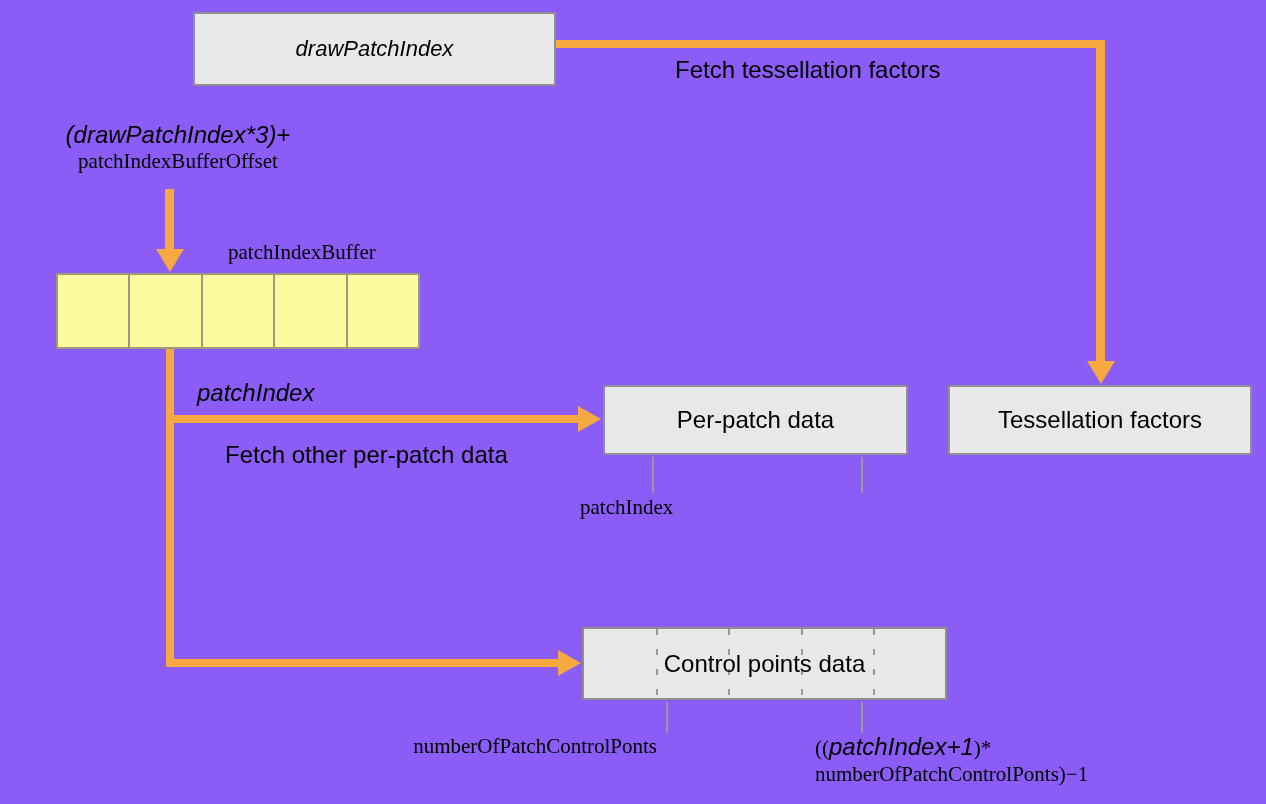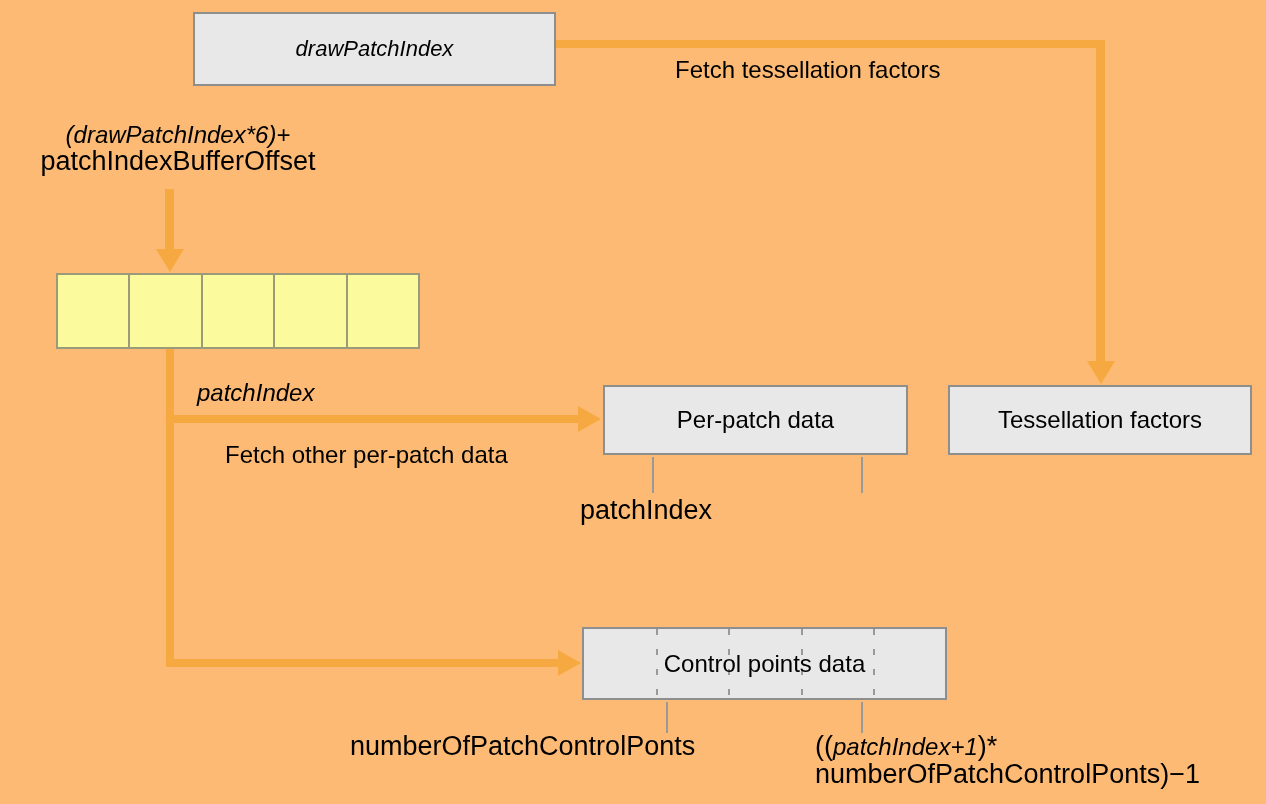--- a/index.html
+++ b/index.html
@@ -1,20 +1,20 @@
 <!DOCTYPE html>
 <html style="--orange: #F7A941; --box_fill: #E8E8E8; --box_border: #8E8E8E; --yellow_fill: #FBFB9D; --yellow_border: #9B9B7A; --leader: #999999;"><head>
 <meta charset="utf-8">
 <style>
   html,body{margin:0;padding:0;background:#fff;}
-  #canvas{position:relative;width:1266px;height:804px;background:#fdba74;overflow:hidden;
+  #canvas{position:relative;width:1266px;height:804px;background:#8b5cf6;overflow:hidden;
           font-family:"Liberation Sans",sans-serif;color:#000;}
 
   .sans{font-family:"Liberation Sans",sans-serif;font-size:24px;}
-  .mono{font-family:Liberation Sans, sans-serif;font-size:27px;}
+  .mono{font-family:Liberation Serif, serif;font-size:21px;}
   .italic{font-style:italic;}
 
   .abs{position:absolute;}
 
   
   .node{position:absolute;background:var(--box_fill);border:2px solid var(--box_border);
         display:flex;align-items:center;justify-content:center;box-sizing:border-box;}
 
   
   .bar{position:absolute;background:var(--orange);}
@@ -54,27 +54,28 @@
   <div class="node sans italic" style="left:193px;top:12px;width:363px;height:74px;font-size:22px;">
     <span>drawPatchIndex</span>
   </div>
 
   <div class="bar" style="left:556px;top:40px;width:549px;height:8px;"></div>
   <div class="bar" style="left:1096px;top:40px;width:9px;height:322px;"></div>
   <div class="head-down" style="left:1087px;top:361px;"></div>
   <div class="abs sans" style="left:675px;top:56px;">Fetch tessellation factors</div>
 
   <div class="abs center lh27" style="left:10px;top:121px;width:336px;">
-    <div class="sans italic">(drawPatchIndex*6)+</div>
+    <div class="sans italic">(drawPatchIndex*3)+</div>
     <div class="mono">patchIndexBufferOffset</div>
   </div>
 
   <div class="bar" style="left:165px;top:189px;width:9px;height:61px;"></div>
   <div class="head-down" style="left:156px;top:249px;"></div>
 
+  <div class="abs mono" style="left:228px;top:240px;">patchIndexBuffer</div>
 
   <div class="buffer" style="left:56px;top:273px;width:364px;height:76px;">
       <div class="buffer-cell"></div>
       <div class="buffer-cell"></div>
       <div class="buffer-cell"></div>
       <div class="buffer-cell"></div>
       <div class="buffer-cell"></div>
     </div>
 
   <div class="bar" style="left:166px;top:349px;width:8px;height:318px;"></div>

